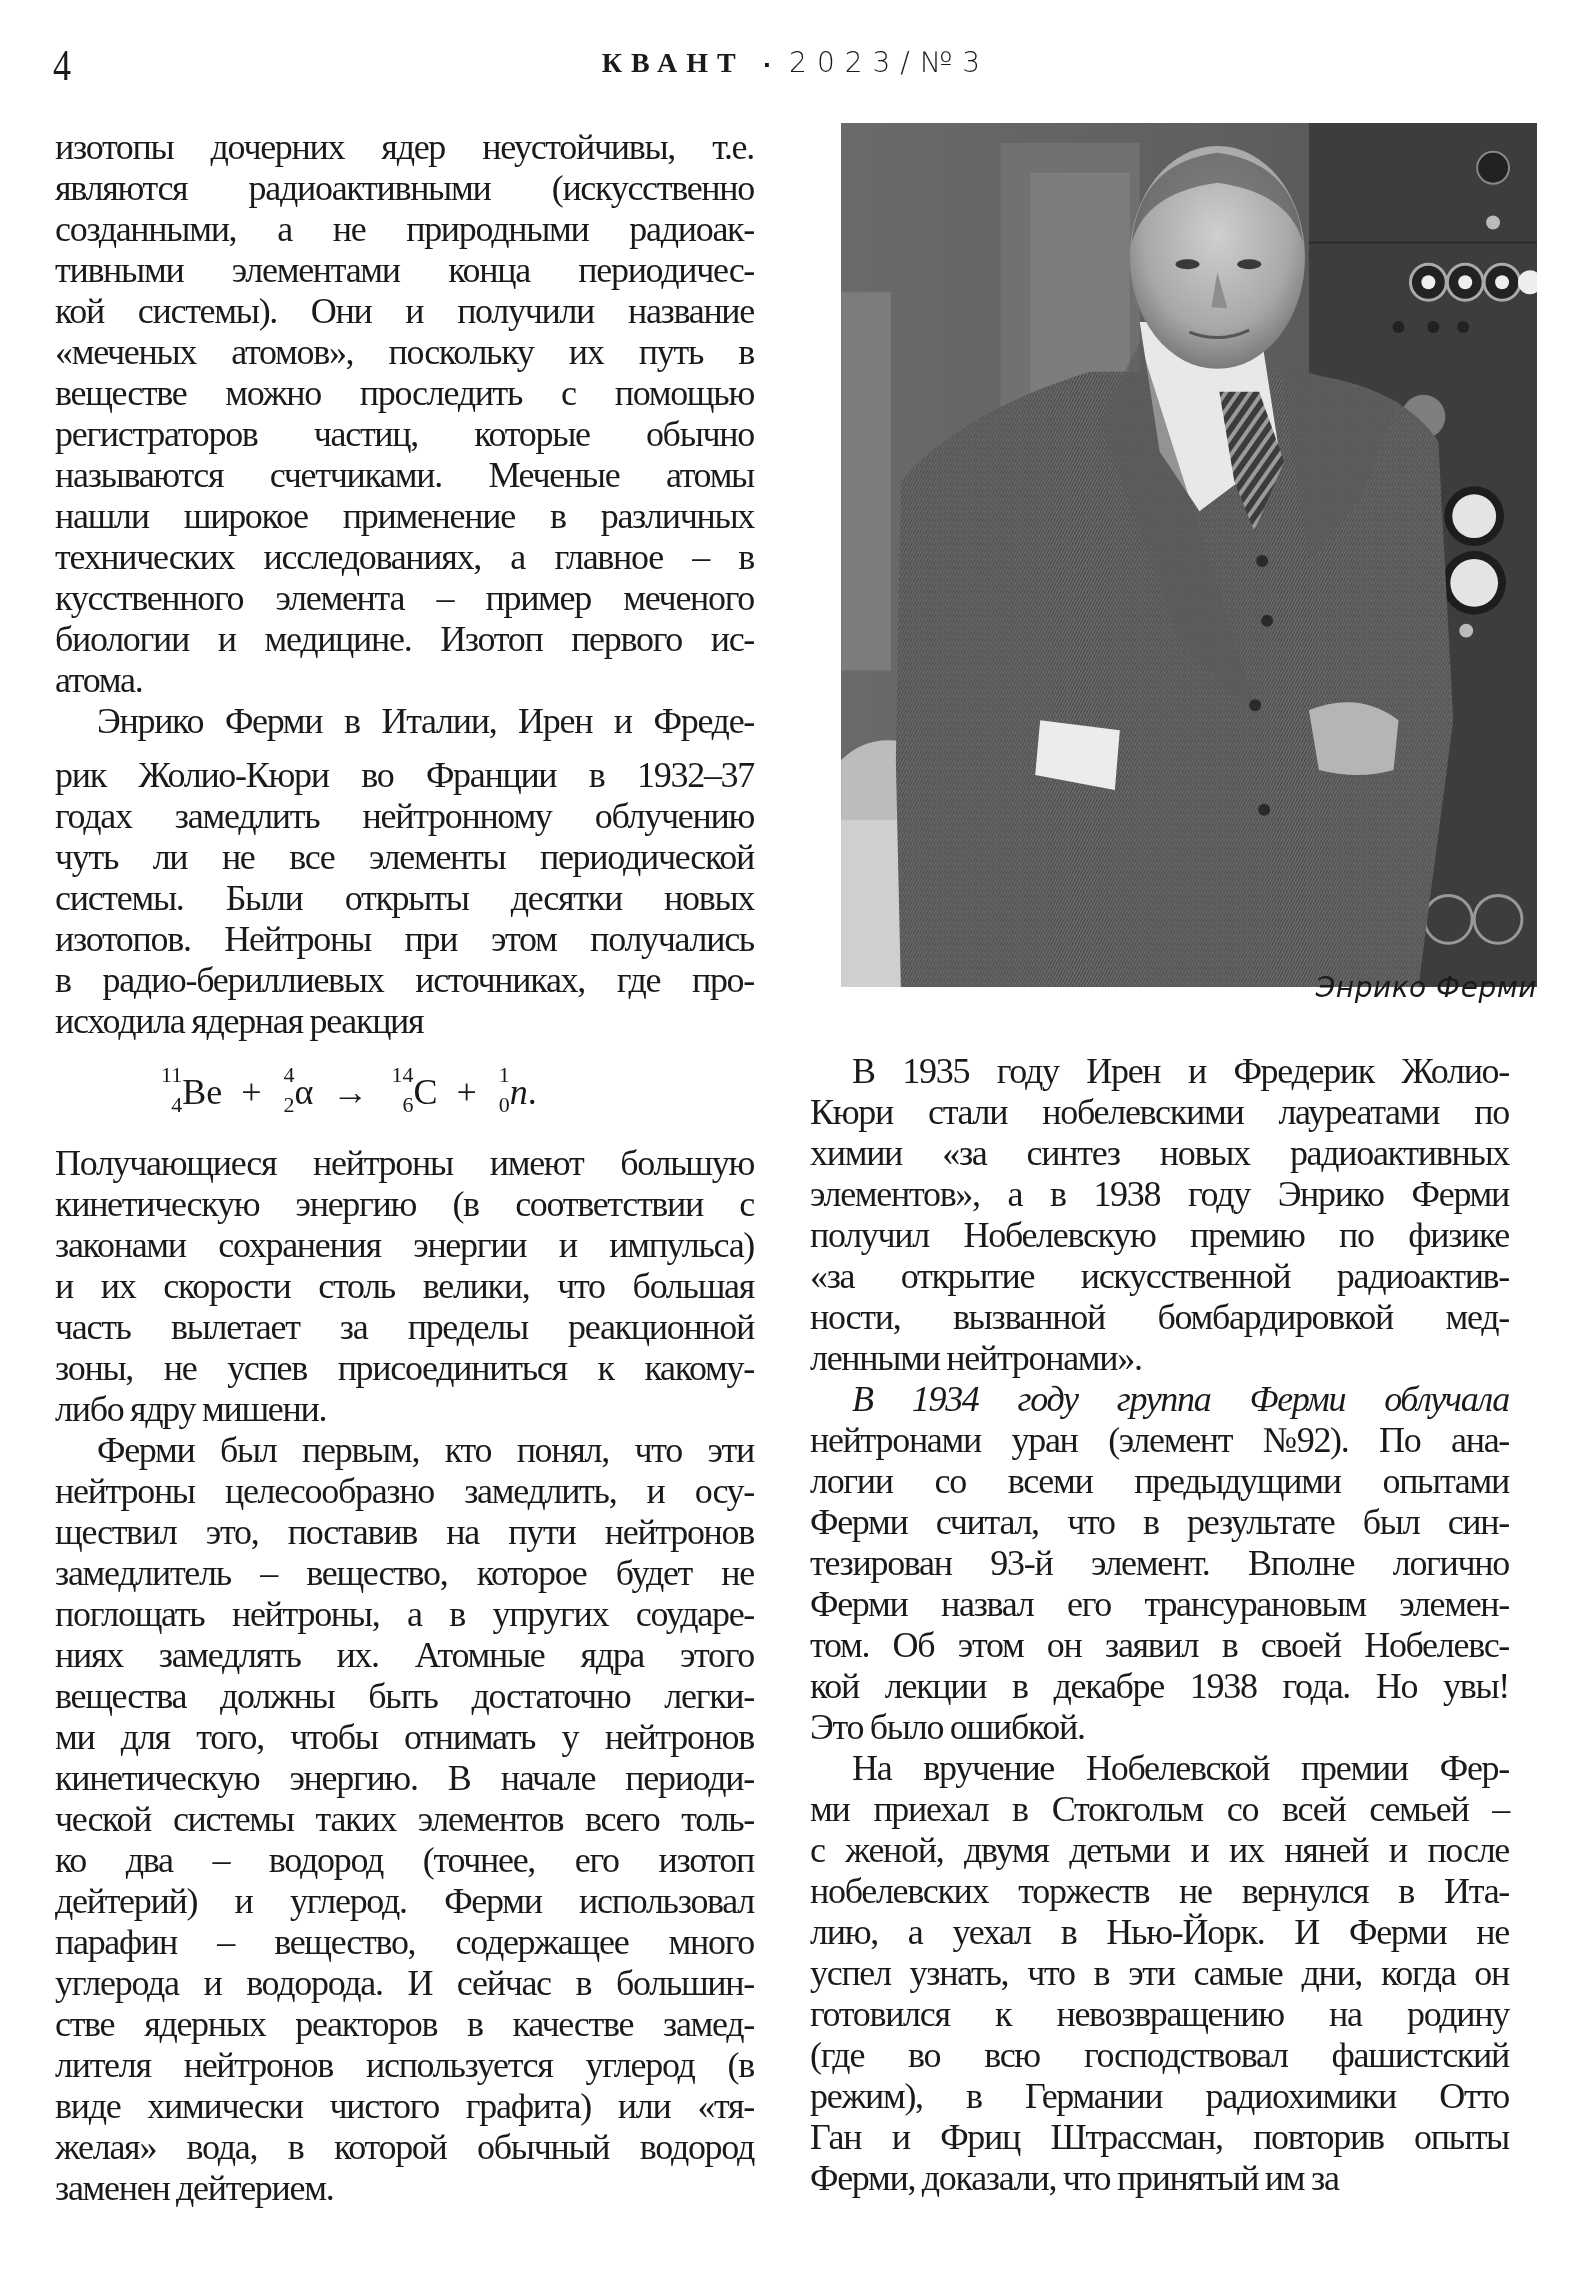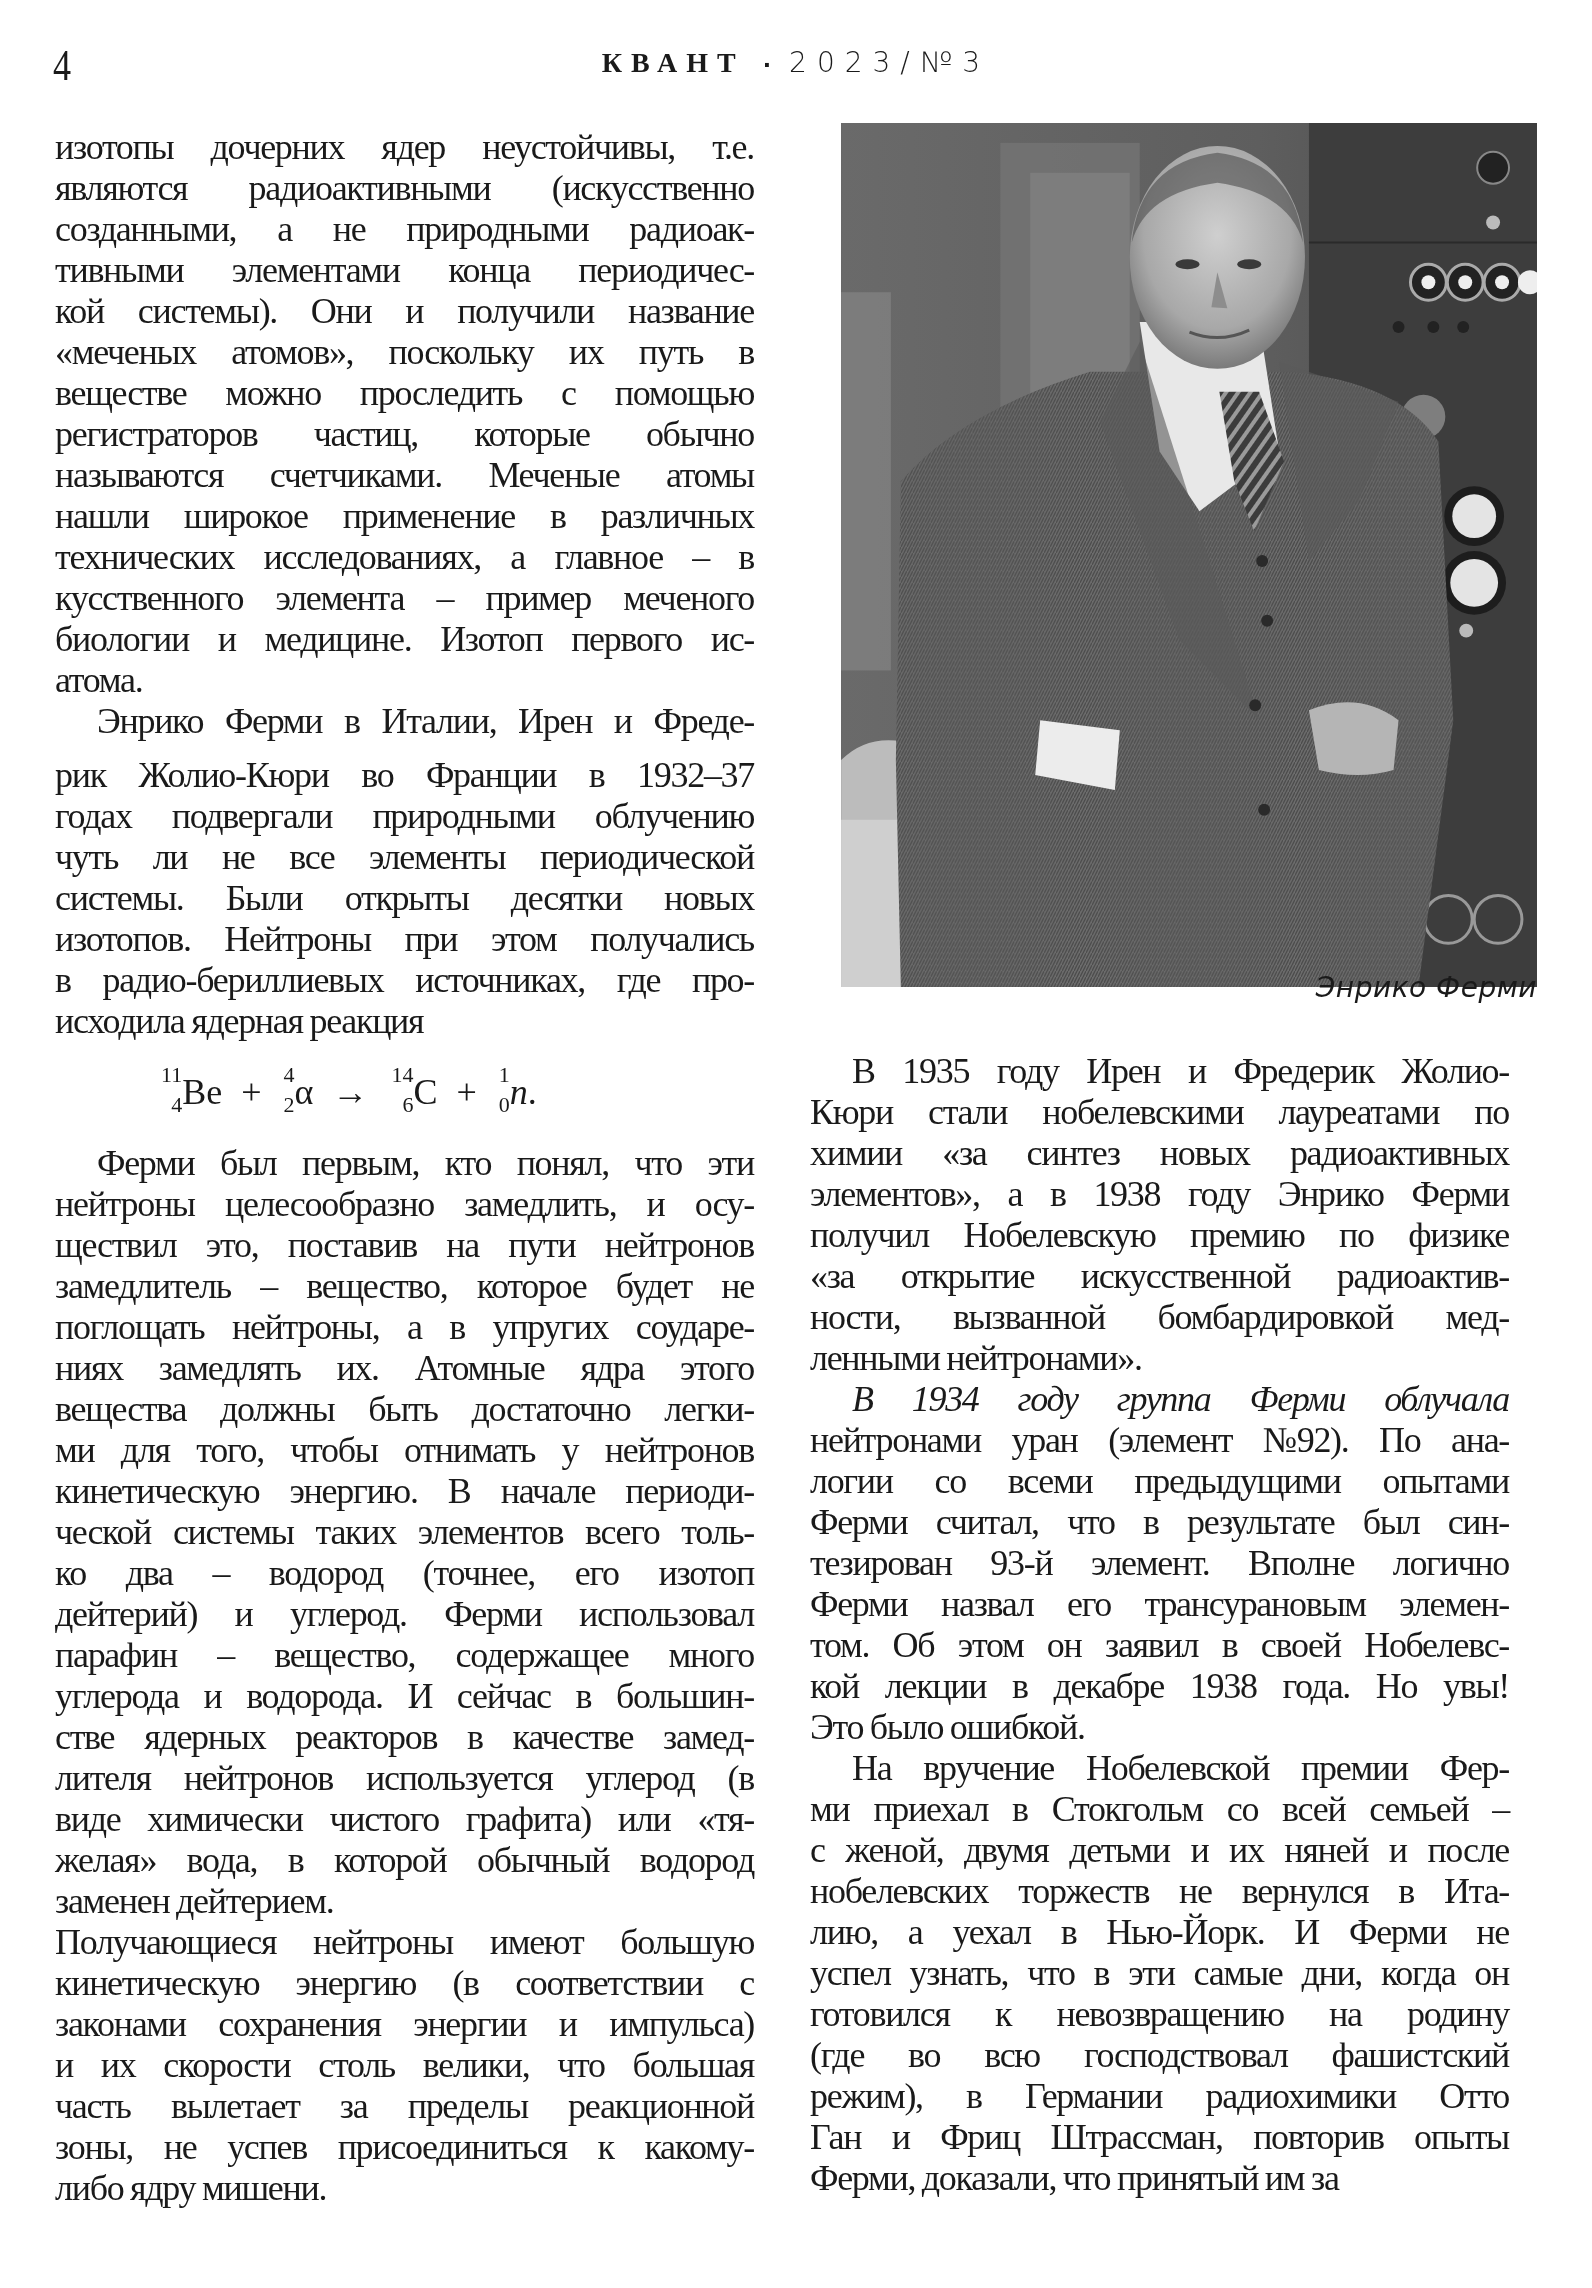--- a/index.html
+++ b/index.html
@@ -70,65 +70,65 @@
       <span class="line" style="display: block; word-spacing: 37px;">называются счетчиками. Меченые атомы</span>
       <span class="line" style="display: block; word-spacing: 26px;">нашли широкое применение в различных</span>
       <span class="line" style="display: block; word-spacing: 20.6px;">технических исследованиях, а главное – в</span>
       <span class="line" style="display: block; word-spacing: 23px;">кусственного элемента – пример меченого</span>
       <span class="line" style="display: block; word-spacing: 20px;">биологии и медицине. Изотоп первого ис-</span>
       <span class="line last">атома.</span>
     </div>
   <div class="para">
       <span class="line indent" style="display: block; word-spacing: 6.2px;">Энрико Ферми в Италии, Ирен и Фреде-</span>
       <span class="line" style="display: block; word-spacing: 24px; margin-top: 13px;">рик Жолио-Кюри во Франции в 1932–37</span>
-      <span class="line" style="display: block; word-spacing: 28px;">годах подвергали природными облучению</span>
+      <span class="line" style="display: block; word-spacing: 28px;">годах замедлить нейтронному облучению</span>
       <span class="line" style="display: block; word-spacing: 26px;">чуть ли не все элементы периодической</span>
       <span class="line" style="display: block; word-spacing: 33px;">системы. Были открыты десятки новых</span>
       <span class="line" style="display: block; word-spacing: 25px;">изотопов. Нейтроны при этом получались</span>
       <span class="line" style="display: block; word-spacing: 23px;">в радио-бериллиевых источниках, где про-</span>
       <span class="line last">исходила ядерная реакция</span>
     </div>
   <div class="equation">
     <span class="nuc"><span class="sup">11</span><span class="sub">4</span><span>Be</span></span>
     <span class="op">+</span>
     <span class="nuc" style="margin-left:14px"><span class="sup">4</span><span class="sub">2</span><span>α</span></span>
     <span class="op">→</span>
     <span class="nuc" style="margin-left:26px"><span class="sup">14</span><span class="sub">6</span><span>C</span></span>
     <span class="op">+</span>
     <span class="nuc" style="margin-left:14px"><span class="sup">1</span><span class="sub">0</span><span class="sym-n">n</span></span><span>.</span>
   </div>
+  <div class="para">
+      <span class="line" style="display: block; word-spacing: 27px;">Получающиеся нейтроны имеют большую</span>
+      <span class="line" style="display: block; word-spacing: 27px;">кинетическую энергию (в соответствии с</span>
+      <span class="line" style="display: block; word-spacing: 23.5px;">законами сохранения энергии и импульса)</span>
+      <span class="line" style="display: block; word-spacing: 19px;">и их скорости столь велики, что большая</span>
+      <span class="line" style="display: block; word-spacing: 31px;">часть вылетает за пределы реакционной</span>
+      <span class="line" style="display: block; word-spacing: 22px;">зоны, не успев присоединиться к какому-</span>
+      <span class="line last">либо ядру мишени.</span>
+    </div>
   <div class="para">
       <span class="line indent" style="display: block; word-spacing: 10px;">Ферми был первым, кто понял, что эти</span>
       <span class="line" style="display: block; word-spacing: 21px;">нейтроны целесообразно замедлить, и осу-</span>
       <span class="line" style="display: block; word-spacing: 20.6px;">ществил это, поставив на пути нейтронов</span>
       <span class="line" style="display: block; word-spacing: 20.6px;">замедлитель – вещество, которое будет не</span>
       <span class="line" style="display: block; word-spacing: 19px;">поглощать нейтроны, а в упругих соударе-</span>
       <span class="line" style="display: block; word-spacing: 27px;">ниях замедлять их. Атомные ядра этого</span>
       <span class="line" style="display: block; word-spacing: 25px;">вещества должны быть достаточно легки-</span>
       <span class="line" style="display: block; word-spacing: 18px;">ми для того, чтобы отнимать у нейтронов</span>
       <span class="line" style="display: block; word-spacing: 21px;">кинетическую энергию. В начале периоди-</span>
       <span class="line" style="display: block; word-spacing: 13px;">ческой системы таких элементов всего толь-</span>
       <span class="line" style="display: block; word-spacing: 31px;">ко два – водород (точнее, его изотоп</span>
       <span class="line" style="display: block; word-spacing: 28.4px;">дейтерий) и углерод. Ферми использовал</span>
       <span class="line" style="display: block; word-spacing: 31px;">парафин – вещество, содержащее много</span>
       <span class="line" style="display: block; word-spacing: 16px;">углерода и водорода. И сейчас в большин-</span>
       <span class="line" style="display: block; word-spacing: 21px;">стве ядерных реакторов в качестве замед-</span>
       <span class="line" style="display: block; word-spacing: 24px;">лителя нейтронов используется углерод (в</span>
       <span class="line" style="display: block; word-spacing: 18px;">виде химически чистого графита) или «тя-</span>
       <span class="line" style="display: block; word-spacing: 22px;">желая» вода, в которой обычный водород</span>
       <span class="line last">заменен дейтерием.</span>
-    </div>
-  <div class="para">
-      <span class="line" style="display: block; word-spacing: 27px;">Получающиеся нейтроны имеют большую</span>
-      <span class="line" style="display: block; word-spacing: 27px;">кинетическую энергию (в соответствии с</span>
-      <span class="line" style="display: block; word-spacing: 23.5px;">законами сохранения энергии и импульса)</span>
-      <span class="line" style="display: block; word-spacing: 19px;">и их скорости столь велики, что большая</span>
-      <span class="line" style="display: block; word-spacing: 31px;">часть вылетает за пределы реакционной</span>
-      <span class="line" style="display: block; word-spacing: 22px;">зоны, не успев присоединиться к какому-</span>
-      <span class="line last">либо ядру мишени.</span>
     </div>
 </div>
 
 <div id="photo">
   <svg width="696" height="864" viewBox="0 0 699 868">
     <defs>
       <pattern id="tweed" width="6" height="6" patternUnits="userSpaceOnUse">
         <rect width="6" height="6" fill="#6d6d6d"></rect>
         <path d="M0 6 L3 0 M3 6 L6 0" stroke="#4a4a4a" stroke-width="1.3"></path>
       </pattern>

